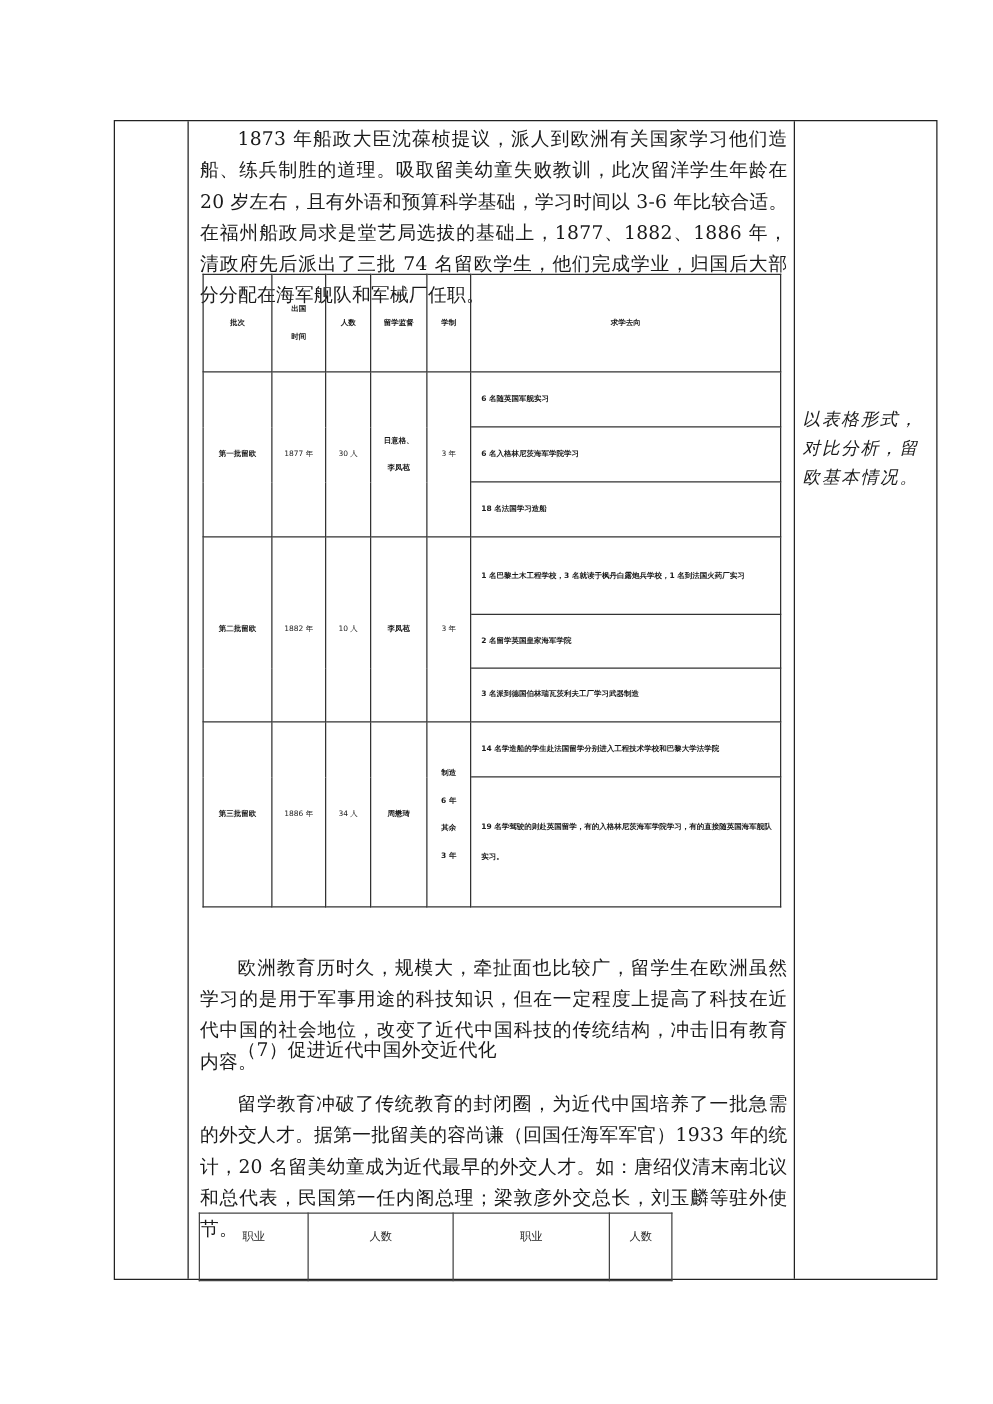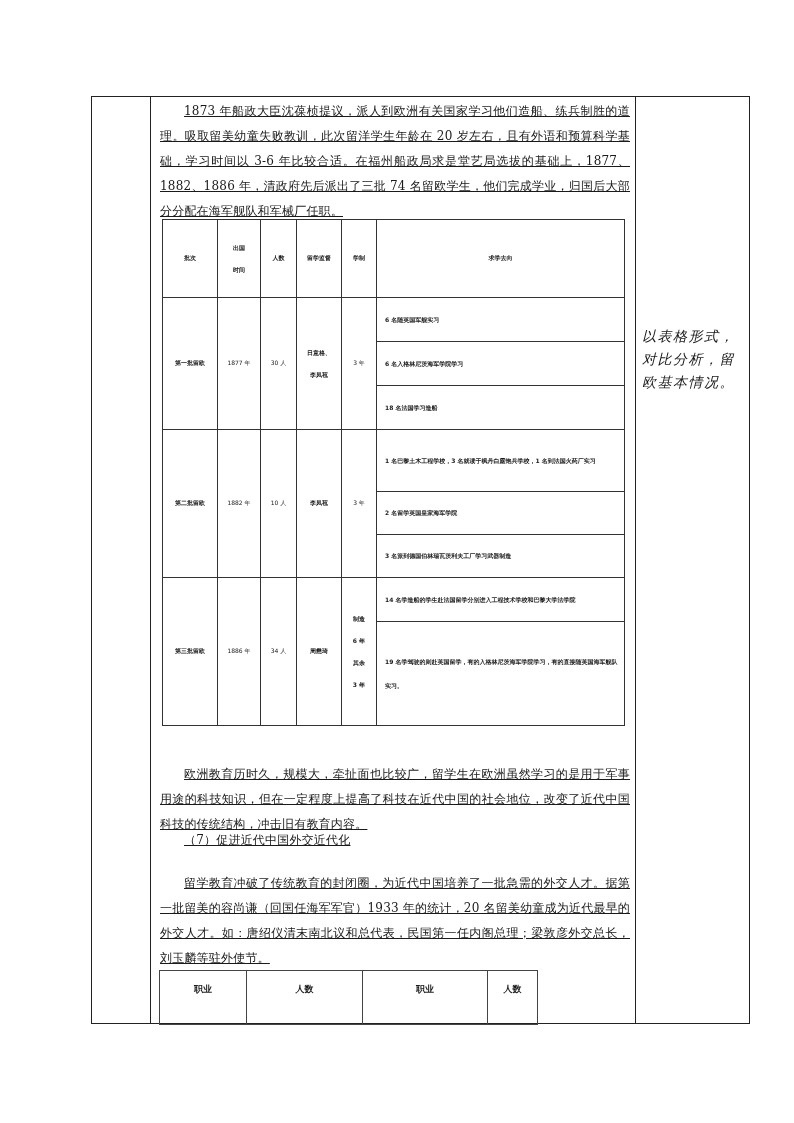--- a/index.html
+++ b/index.html
@@ -1,35 +1,35 @@
 <!DOCTYPE html>
 <html><head>
 <meta charset="utf-8">
 <style>
   html, body { margin: 0; padding: 0; background: #ffffff; }
   body { width: 794px; height: 1123px; position: relative; overflow: hidden;
          font-family: "DejaVu Serif", "Liberation Serif", serif; color: #1a1a1a; }
   .frame { position: absolute; left: 91px; top: 96px; width: 659px; height: 928px;
            border: 1px solid #222; box-sizing: border-box; }
   .vline { position: absolute; top: 0; bottom: 0; width: 0; border-left: 1px solid #222; }
-  .para { font-size: 12px; line-height: 25px; margin: 0 10px 0 10px; text-indent: 2em;
-          text-align: justify; letter-spacing: 0.2px; text-decoration: underline; }
+  .para { font-size: 15px; line-height: 25px; margin: 0 10px 0 10px; text-indent: 2em;
+          text-align: justify; letter-spacing: 0.2px; }
   .p1 { position: absolute; left: 150px; top: 99px; width: 470px; }
   .p2 { position: absolute; left: 150px; top: 762px; width: 470px; }
   .p3 { position: absolute; left: 150px; top: 825px; width: 470px; }
   .p4 { position: absolute; left: 150px; top: 871px; width: 470px; }
   .side-note { position: absolute; left: 642px; top: 325px; width: 100px; font-size: 14px;
                line-height: 23px; letter-spacing: 1.5px; font-style: italic; }
   table.t1 { position: absolute; left: 162px; top: 219px; width: 463px; border-collapse: collapse;
              font-family: "DejaVu Sans", "Liberation Sans", sans-serif; font-size: 6px; font-weight: bold; }
   table.t1 td { border: 1.5px solid #333; text-align: center; vertical-align: middle; padding: 0 4px; }
   table.t1 td.dest { text-align: left; padding-left: 8px; line-height: 20px; }
   table.t1 td.small { line-height: 24px; }
   table.t2 { position: absolute; left: 159px; top: 970px; width: 379px; border-collapse: collapse;
-             font-family: "DejaVu Sans", "Liberation Sans", sans-serif; font-size: 9px; font-weight: bold; }
+             font-family: "DejaVu Sans", "Liberation Sans", sans-serif; font-size: 9px; font-weight: normal; }
   table.t2 td { border: 1.5px solid #444; text-align: center; vertical-align: top; padding-top: 12px; height: 40px; }
 </style>
 </head>
 <body>
 
 <div class="frame">
   <div class="vline" style="left:58px"></div>
   <div class="vline" style="left:543px"></div>
 </div>
 

